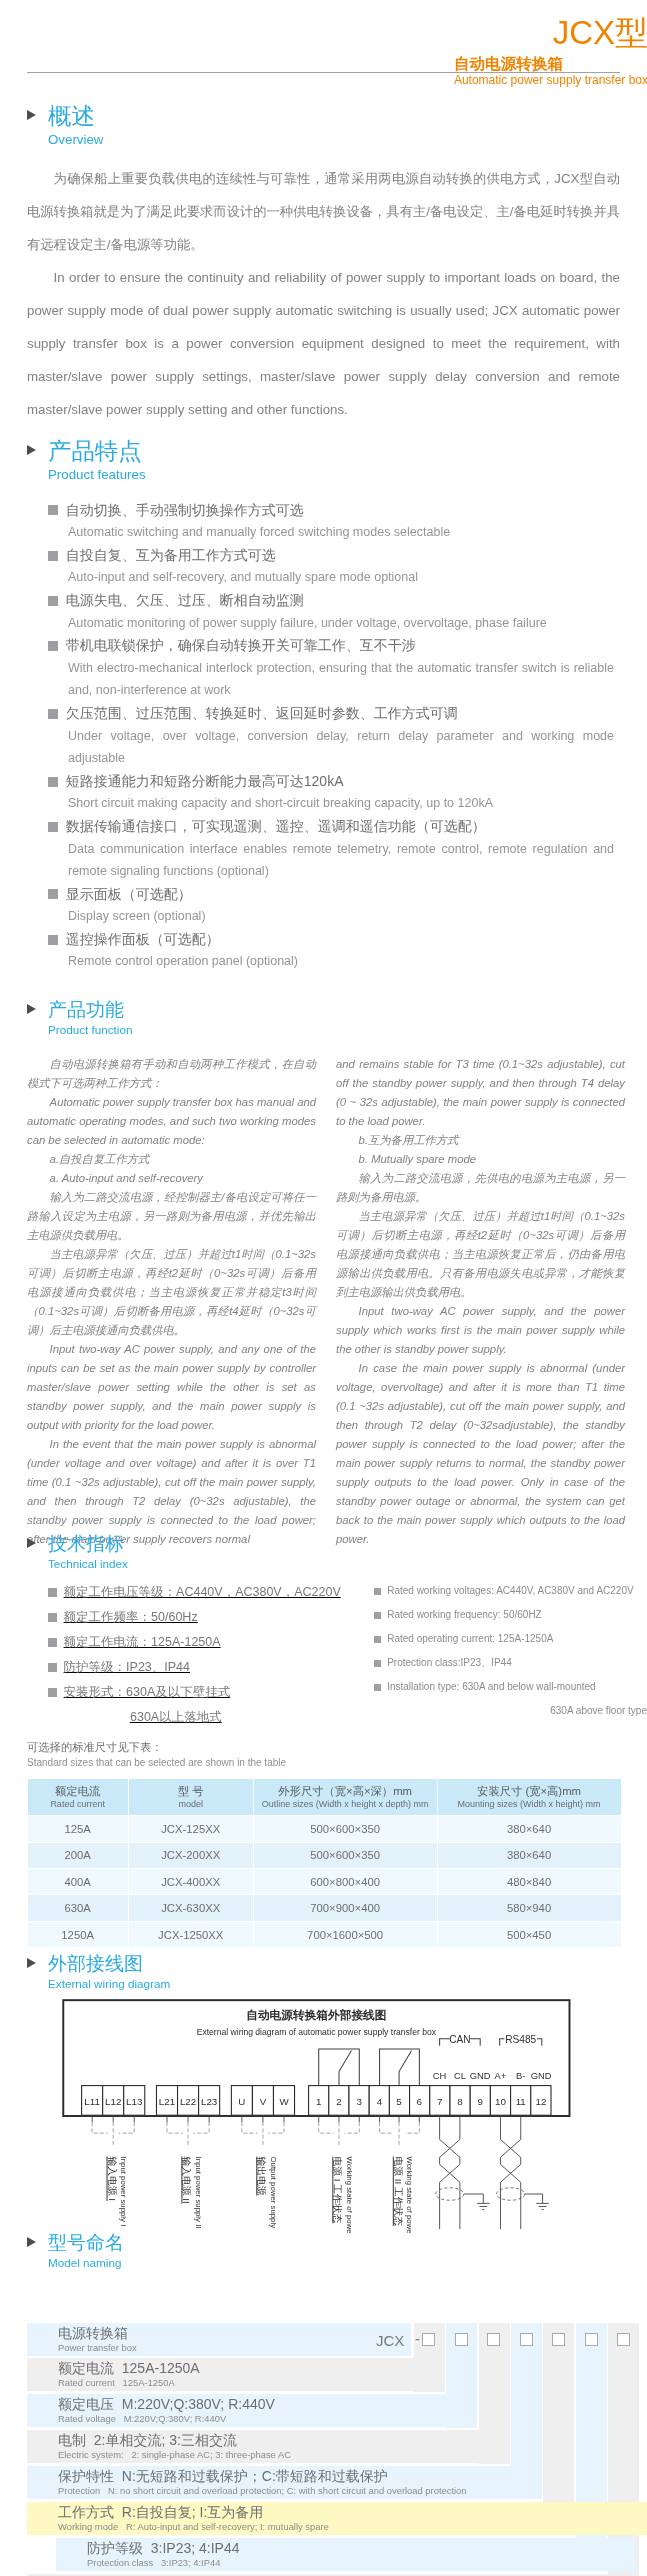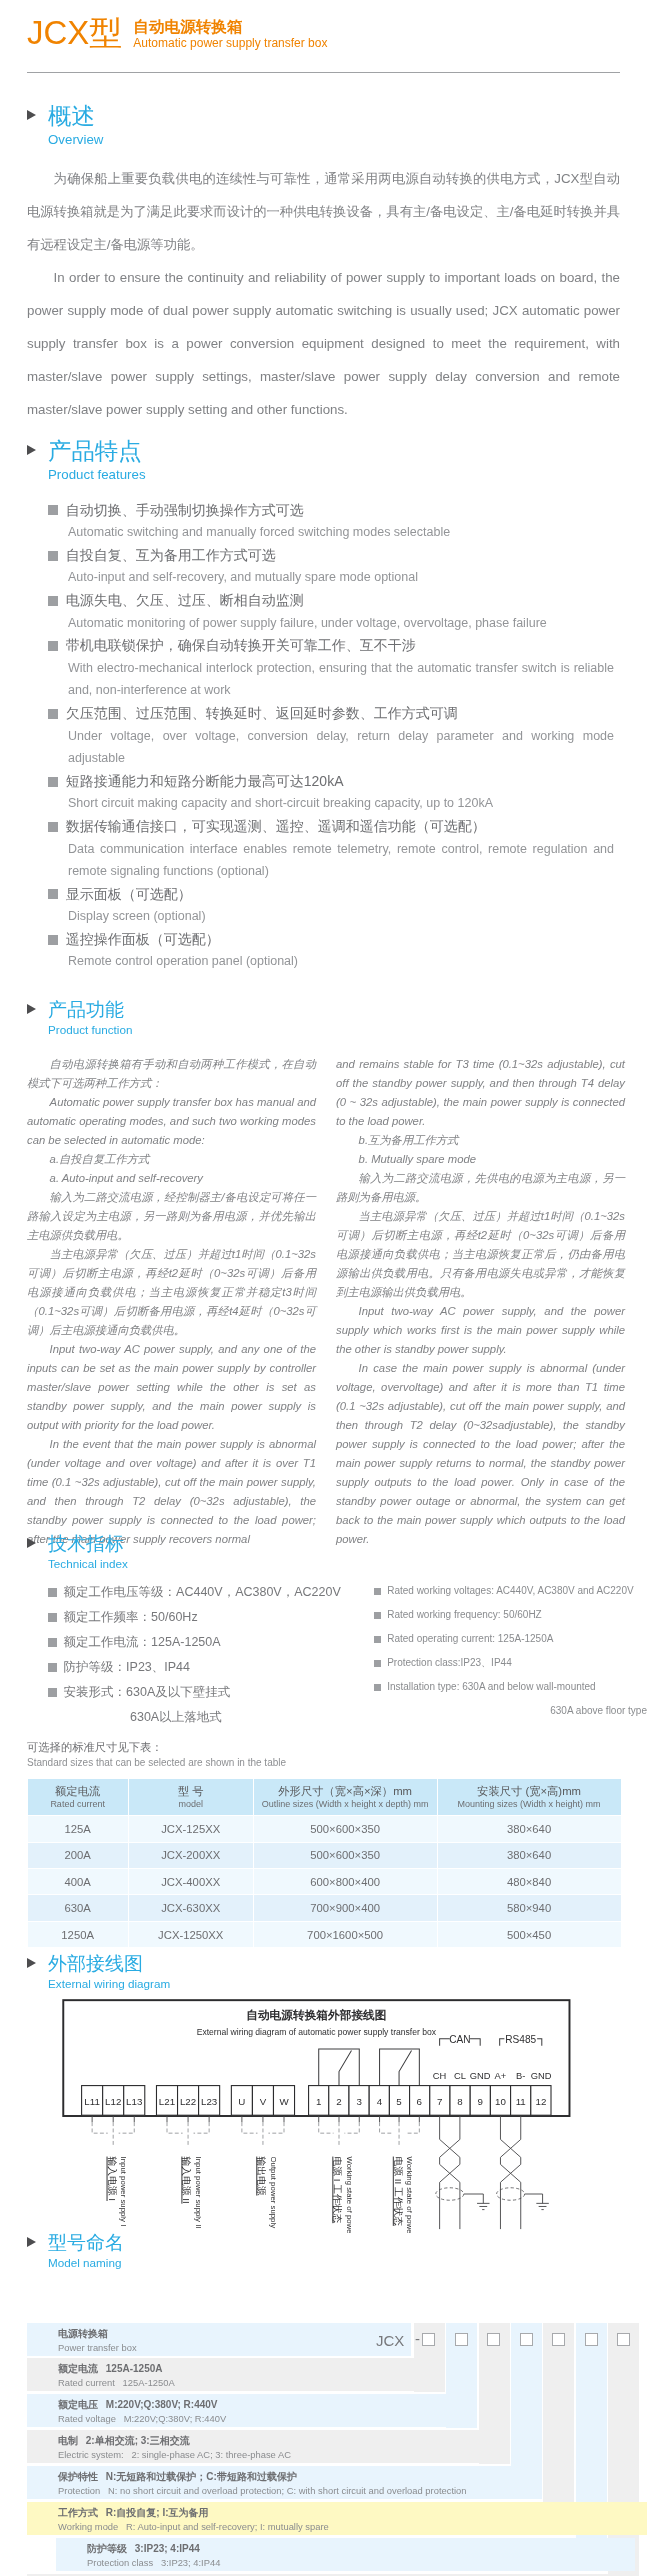--- a/index.html
+++ b/index.html
@@ -1,21 +1,21 @@
 <!DOCTYPE html>
 <html style="font-size:12.5px"><head>
 <meta charset="utf-8">
 <style>
   html,body{margin:0;padding:0;background:#fff;}
   .page{position:relative;width:648px;height:2576px;background:#fff;overflow:hidden;
         font-family:"Liberation Sans","DejaVu Sans",sans-serif;}
   .sec{position:absolute;left:0;width:648px;}
 
   
-  .hdr-row{display:flex;align-items:flex-start;margin:14px 0 0 27px;}
+  .hdr-row{display:flex;align-items:flex-end;margin:14px 0 0 27px;flex-direction:column;}
   .brand{font-size:33px;color:#f08300;line-height:37px;font-weight:400;letter-spacing:0;}
   .brand-titles{margin-left:11px;padding-top:3.1px;color:#f08300;}
   .bt-cn{font-size:15.6px;font-weight:bold;line-height:19px;}
   .bt-en{font-size:12px;line-height:15.6px;}
   .hdr-rule{position:absolute;top:72px;left:27px;width:593px;border-top:0.8px solid #a0a2a5;}
 
   
   .sec-head{position:relative;margin-left:27px;padding-left:21px;color:#29abe2;}
   .tri{position:absolute;left:0;width:0;height:0;border-left:9.4px solid #4d4d4f;
        border-top:5.9px solid transparent;border-bottom:5.9px solid transparent;}
@@ -39,21 +39,21 @@
   
   .cols{display:flex;margin:17px 0 0 27px;}
   .col{width:289px;font-style:italic;}
   .col + .col{margin-left:20px;}
   .fp{margin:0;font-size:11.3px;line-height:19px;color:#808285;text-align:justify;}
   .fp.ind{text-indent:2em;}
   .fp.sub{text-indent:2em;text-align:left;}
 
   
   .tech-cols{display:flex;margin:12.5px 0 0 48px;}
-  .tech-left{width:312px;}
+  .tech-left{width:312px;text-decoration:underline;}
   .tech-right{width:273px;margin-left:14px;}
   .ti{font-size:12.5px;line-height:16.4px;color:#77787b;margin-bottom:8.6px;}
   .ti .sq{width:8.6px;height:8.6px;margin-right:7px;}
   .ti-sub{margin-left:82px;font-size:12.5px;line-height:16.4px;color:#77787b;}
   .tr-i{font-size:10px;line-height:14px;color:#8a8c8f;margin-bottom:10px;}
   .tr-i .sq{width:7px;height:7px;margin-right:6.2px;}
   .tr-sub{margin-left:82px;font-size:10px;line-height:14px;color:#8a8c8f;text-align:right;}
 
   
   .note-cn{margin:0 0 0 27px;font-size:11.3px;color:#6d6e71;line-height:16.4px;}
@@ -96,21 +96,21 @@
   .c7{left:608px;height:284px;background:#efefef;}
   .nrow{position:absolute;left:27px;height:33px;padding:3.1px 0 0 31px;box-sizing:border-box;}
   .r1{top:52px;width:384px;background:#e8f4fd;}
   .r2{top:87px;width:418px;background:#efefef;padding-left:31px;}
   .r3{top:123px;width:450px;background:#e8f4fd;}
   .r4{top:159px;width:482px;background:#efefef;}
   .r5{top:195px;width:514px;background:#e8f4fd;}
   .r6{top:231px;width:625px;background:#fef9c3;}
   .r7{top:267px;width:579px;background:#e8f4fd;margin-left:29px;}
   .r8{top:303px;width:612px;background:#efefef;}
-  .nrow-cn{font-size:10px;line-height:15px;color:#6d6e71;font-weight:bold;}
+  .nrow-cn{font-size:14px;line-height:15px;color:#6d6e71;}
   .nrow-en{font-size:9.4px;line-height:13.3px;color:#8a8c8f;}
   .ndesc,.ndesc-en{margin-left:7.8px;}
   .nbox{position:absolute;top:62px;width:11px;height:11px;background:#fff;border:1.6px solid #a7a9ac;}
   .b1{left:422px;} .b2{left:455px;} .b3{left:487px;} .b4{left:520px;}
   .b5{left:552px;} .b6{left:585px;} .b7{left:617px;}
   .jcx{position:absolute;left:376px;top:61px;font-size:15px;color:#77787b;}
   .jdash{position:absolute;left:415px;top:59px;font-size:15px;color:#77787b;}
 </style>
 </head>
 <body>

